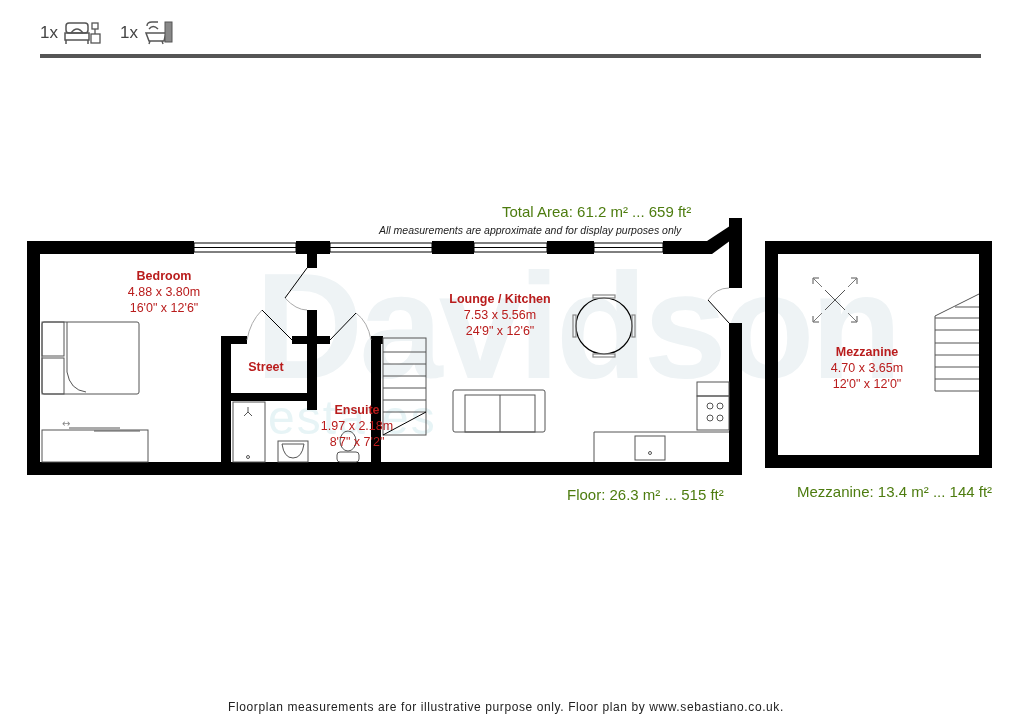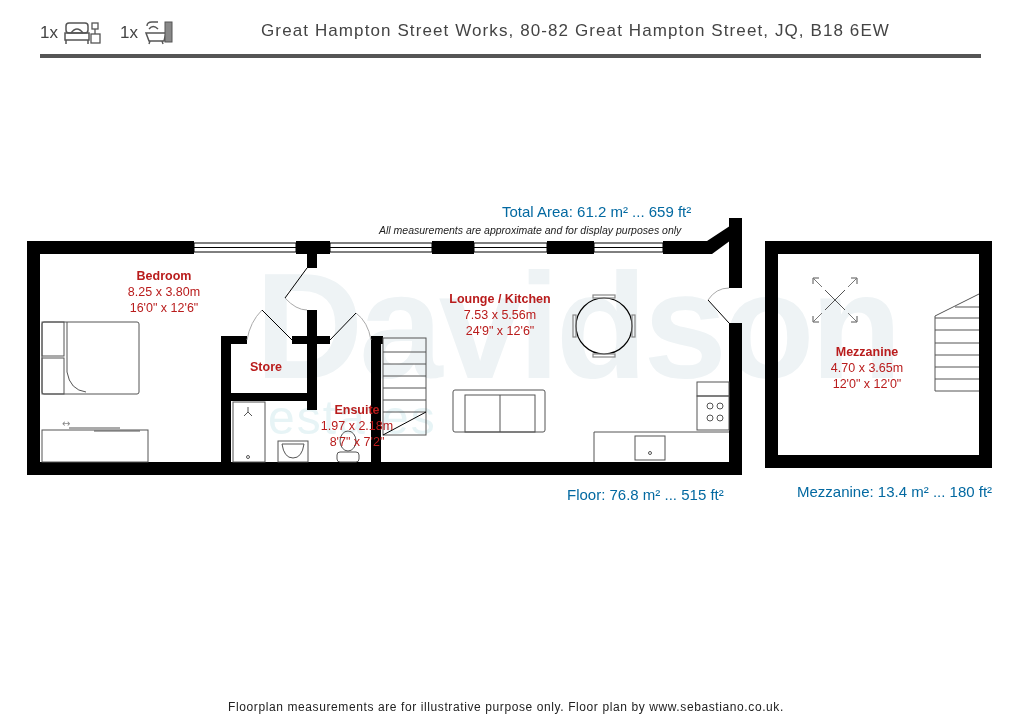--- a/index.html
+++ b/index.html
@@ -5,21 +5,21 @@
     html, body { margin: 0; padding: 0; background: #ffffff; }
     body { width: 1024px; height: 724px; position: relative; overflow: hidden; font-family: "Liberation Sans", sans-serif; color: #222; }
     .header { position: absolute; left: 0; top: 0; width: 942px; height: 60px; }
     .counts { position: absolute; left: 40px; top: 20px; display: flex; align-items: center; gap: 18px; font-size: 17px; color: #444; }
     .count-item { display: flex; align-items: center; gap: 6px; }
     .address { position: absolute; right: 52px; top: 21px; font-size: 17px; letter-spacing: 1.1px; color: #444; white-space: nowrap; }
     .header-rule { position: absolute; left: 40px; top: 54px; width: 941px; height: 4px; background: #555; }
     .plan { position: absolute; left: 0; top: 0; width: 1024px; height: 724px; }
     .label { position: absolute; text-align: center; font-size: 12.5px; line-height: 16px; color: #b91c1c; white-space: nowrap; transform: translateX(-50%); }
     .label .name { font-weight: bold; font-size: 12.5px; }
-    .area-text { position: absolute; font-size: 15px; color: #0369a1; white-space: nowrap; }
+    .area-text { position: absolute; font-size: 15px; color: #4d7c0f; white-space: nowrap; }
     .note-text { position: absolute; font-size: 10.5px; color: #222; white-space: nowrap; }
     .footer { position: absolute; left: 0; top: 700px; width: 1012px; text-align: center; font-size: 12px; letter-spacing: 0.6px; color: #222; }
     .watermark { position: absolute; font-size: 150px; font-weight: bold; color: #eef3f5; letter-spacing: -4px; }
     .watermark-sub { position: absolute; font-size: 48px; color: #e7f4f6; letter-spacing: 2px; }
   </style>
 </head>
 <body>
 
 <div class="header">
   <div class="counts">
@@ -41,21 +41,20 @@
       <svg width="30" height="26" viewBox="0 0 30 26">
         <path d="M3 6 Q3 2 8 2 L14 2" fill="none" stroke="#555" stroke-width="1.4"></path>
         <path d="M5 9 Q9 4 14 9" fill="none" stroke="#555" stroke-width="1.4"></path>
         <path d="M2 13 L22 13 L20 21 L5 21 Z" fill="none" stroke="#555" stroke-width="1.5"></path>
         <line x1="6" y1="21" x2="5" y2="24" stroke="#555" stroke-width="1.4"></line>
         <line x1="18" y1="21" x2="19" y2="24" stroke="#555" stroke-width="1.4"></line>
         <rect x="21" y="2" width="7" height="20" fill="#888" stroke="#555" stroke-width="1"></rect>
       </svg>
     </div>
   </div>
-  <div class="address">Great Hampton Street Works, 80-82 Great Hampton Street, JQ, B18 6EW</div>
   <div class="header-rule"></div>
 </div>
 
 <div class="watermark" style="left:255px; top:240px;">Davidson</div>
 <div class="watermark-sub" style="left:268px; top:390px;">estates</div>
 
 <svg class="plan" width="1024" height="724" viewBox="0 0 1024 724">
 
   <g fill="#000">
 
@@ -196,40 +195,40 @@
     <line x1="935" y1="330" x2="979" y2="330"></line>
     <line x1="935" y1="343" x2="979" y2="343"></line>
     <line x1="935" y1="355" x2="979" y2="355"></line>
     <line x1="935" y1="367" x2="979" y2="367"></line>
     <line x1="935" y1="379" x2="979" y2="379"></line>
   </g>
 </svg>
 
 <div class="label" style="left:164px; top:268px;">
   <div class="name">Bedroom</div>
-  <div>8.25 x 3.80m</div>
+  <div>4.88 x 3.80m</div>
   <div>16'0" x 12'6"</div>
 </div>
 <div class="label" style="left:266px; top:359px;">
-  <div class="name">Store</div>
+  <div class="name">Street</div>
 </div>
 <div class="label" style="left:321px; top:402px;margin-left:36px;">
   <div class="name">Ensuite</div>
   <div>1.97 x 2.18m</div>
   <div>8'7" x 7'2"</div>
 </div>
 <div class="label" style="left:500px; top:291px;">
   <div class="name">Lounge / Kitchen</div>
   <div>7.53 x 5.56m</div>
   <div>24'9" x 12'6"</div>
 </div>
 <div class="label" style="left:867px; top:344px;">
   <div class="name">Mezzanine</div>
   <div>4.70 x 3.65m</div>
   <div>12'0" x 12'0"</div>
 </div>
 
 <div class="area-text" style="left:502px; top:203px;">Total Area: 61.2 m² ... 659 ft²</div>
 <div class="note-text" style="left:379px; top:224px;font-style:italic;">All measurements are approximate and for display purposes only</div>
-<div class="area-text" style="left:567px; top:486px;">Floor: 76.8 m² ... 515 ft²</div>
-<div class="area-text" style="left:797px; top:483px;">Mezzanine: 13.4 m² ... 180 ft²</div>
+<div class="area-text" style="left:567px; top:486px;">Floor: 26.3 m² ... 515 ft²</div>
+<div class="area-text" style="left:797px; top:483px;">Mezzanine: 13.4 m² ... 144 ft²</div>
 
 <div class="footer">Floorplan measurements are for illustrative purpose only. Floor plan by www.sebastiano.co.uk.</div>
 
 </body></html>

